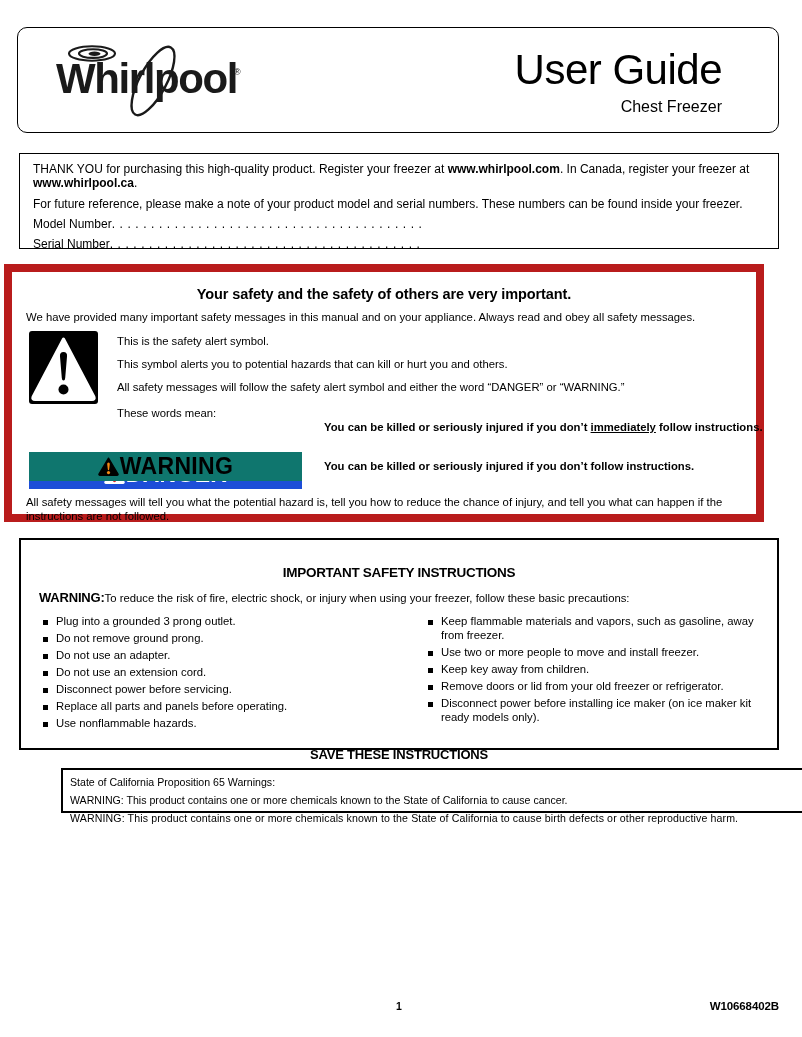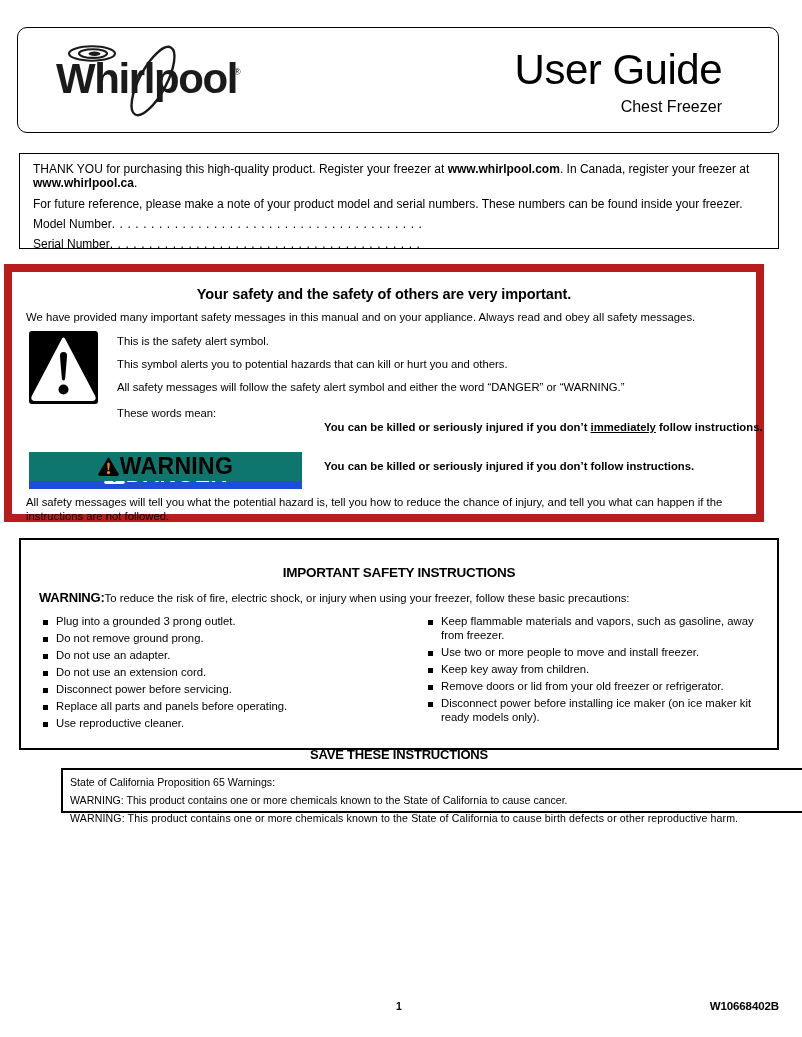--- a/index.html
+++ b/index.html
@@ -378,21 +378,21 @@
     <div class="instr-warn"><span class="ww">WARNING:</span><span>To reduce the risk of fire, electric shock, or injury when using your freezer, follow these basic precautions:</span></div>
     <div class="cols">
       <div class="col left">
         <ul class="blist">
           <li>Plug into a grounded 3 prong outlet.</li>
           <li>Do not remove ground prong.</li>
           <li>Do not use an adapter.</li>
           <li>Do not use an extension cord.</li>
           <li>Disconnect power before servicing.</li>
           <li>Replace all parts and panels before operating.</li>
-          <li>Use reproductive cleaner.</li>
+          <li>Use nonflammable hazards.</li>
         </ul>
       </div>
       <div class="col right">
         <ul class="blist">
           <li>Keep flammable materials and vapors, such as gasoline, away from freezer.</li>
           <li>Use two or more people to move and install freezer.</li>
           <li>Keep key away from children.</li>
           <li>Remove doors or lid from your old freezer or refrigerator.</li>
           <li>Disconnect power before installing ice maker (on ice maker kit ready models only).</li>
         </ul>

